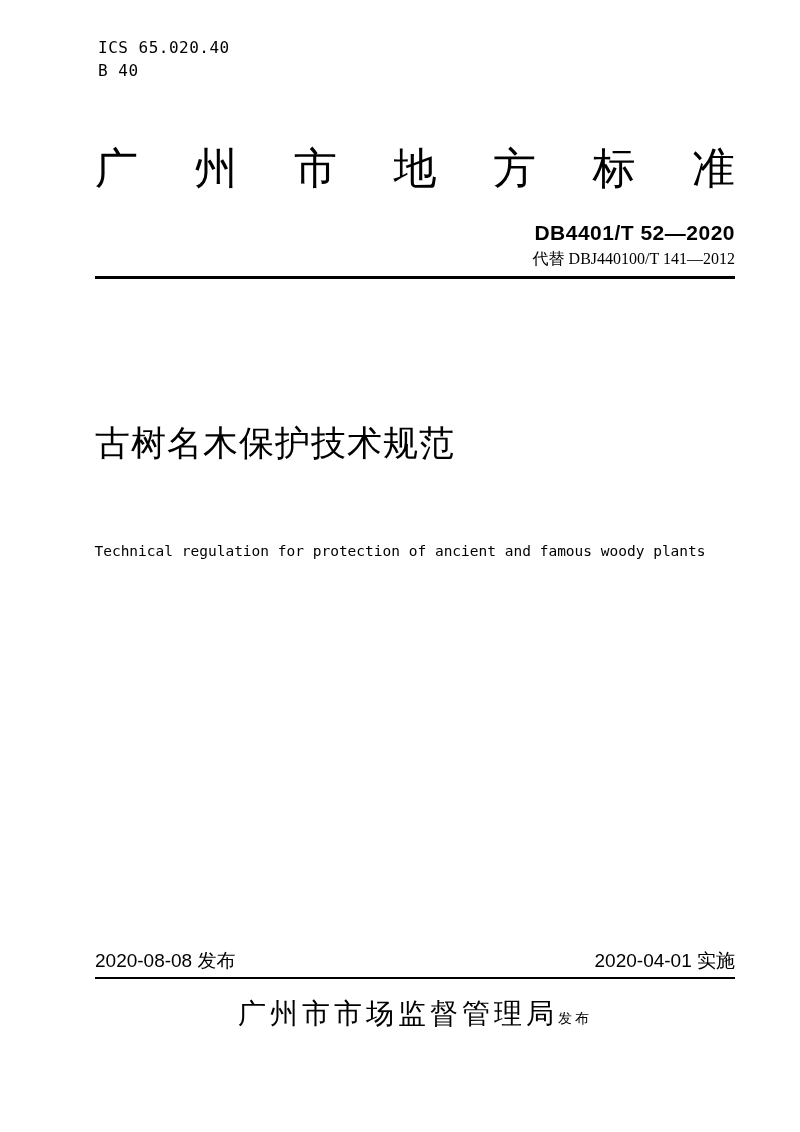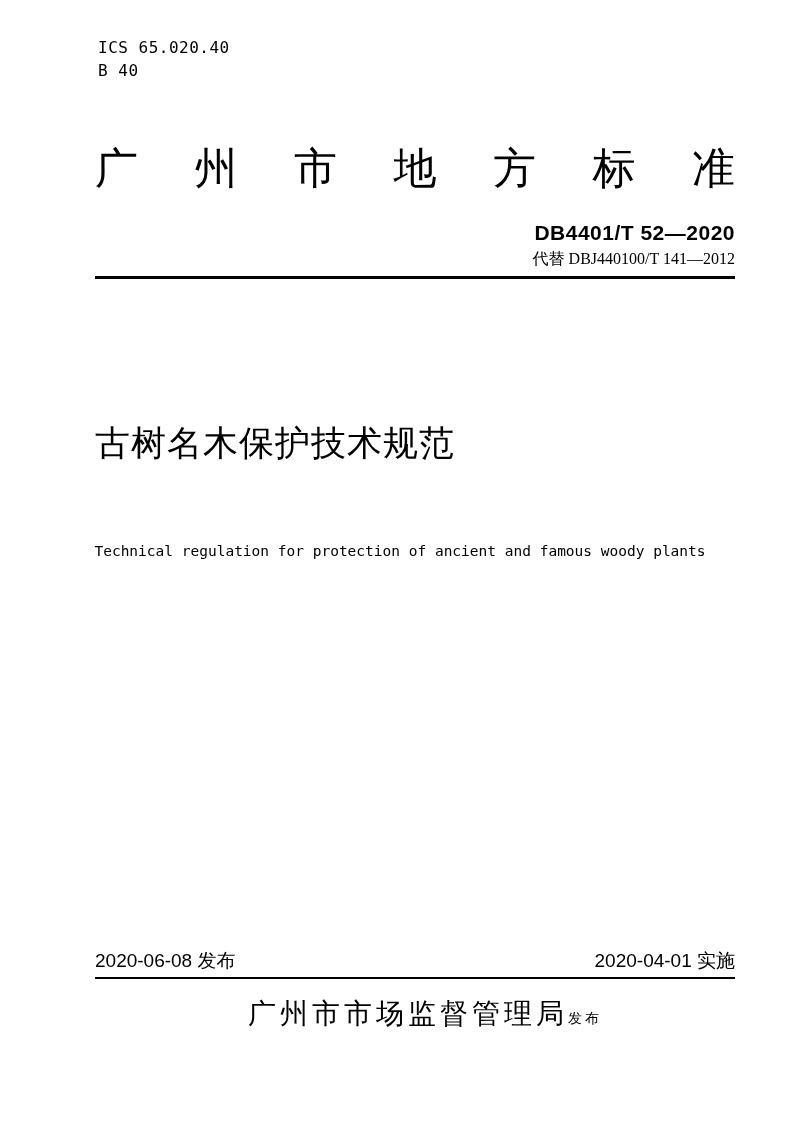--- a/index.html
+++ b/index.html
@@ -127,21 +127,21 @@
     left: 95px;
     top: 977px;
     width: 640px;
     height: 2px;
     background: #000000;
   }
 
   
   .issuer-row {
     position: absolute;
-    left: 105px;
+    left: 95px;
     top: 995px;
     width: 640px;
     display: flex;
     justify-content: center;
     align-items: baseline;
   }
   .issuer-name {
     font-size: 28px;
     line-height: 38px;
     font-weight: 500;
@@ -179,21 +179,21 @@
     <div class="std-replaces">代替 DBJ440100/T 141—2012</div>
   </div>
 
   <div class="header-rule"></div>
 
   <div class="cn-title">古树名木保护技术规范</div>
 
   <div class="en-title">Technical regulation for protection of ancient and famous woody plants</div>
 
   <div class="dates-row">
-    <span>2020-06-08 发布</span>
+    <span>2020-08-08 发布</span>
     <span>2020-04-01 实施</span>
   </div>
 
   <div class="footer-rule"></div>
 
   <div class="issuer-row">
     <span class="issuer-name">广州市市场监督管理局</span>
     <span class="issuer-suffix">发布</span>
   </div>
 

